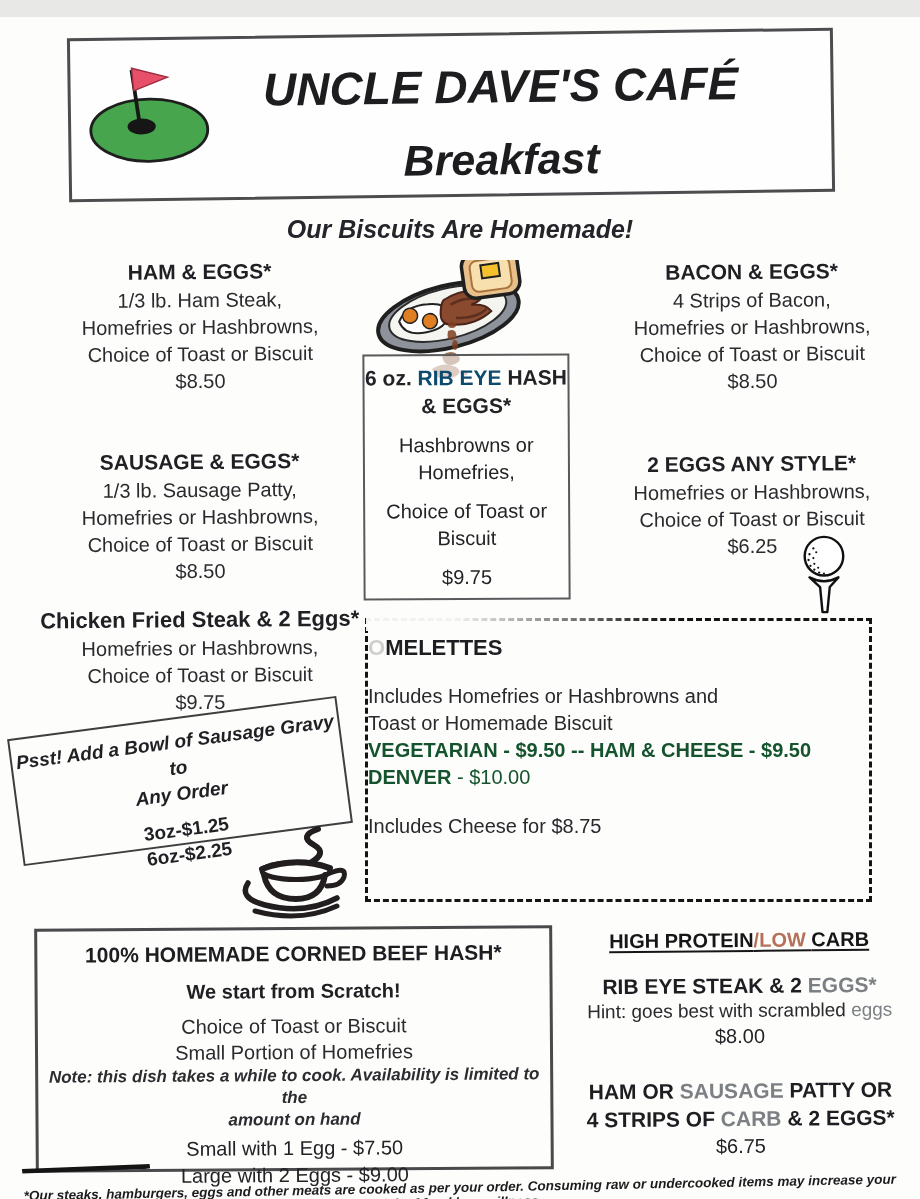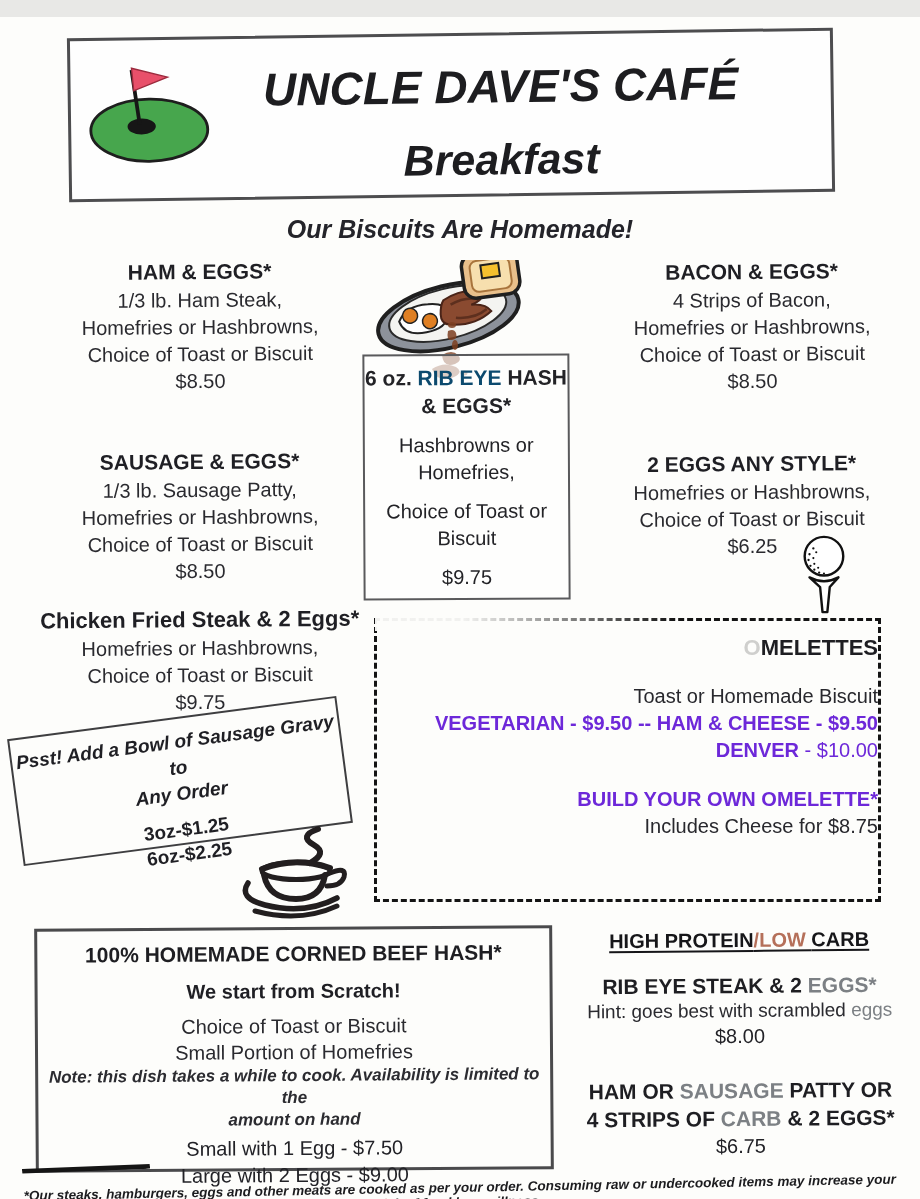--- a/index.html
+++ b/index.html
@@ -41,31 +41,31 @@
   }
   .ribeye-box .title { font-weight:bold; font-size:21px; line-height:28px; margin-top:8px; }
   .ribeye-box .line  { font-size:20px; line-height:27px; }
   .ribeye-box .gap   { height:12px; }
   .faded-word  { color:#0c4a6e; }
   .copper      { color:#b5705a; }
   
   .golf-tee { position:absolute; left:793px; top:516px; width:60px; height:82px; }
   
   .omelettes-box {
-    position:absolute; left:374px; top:601px; width:501px; height:278px;
-    border:3px dashed #141414; text-align:right;
+    position:absolute; left:365px; top:601px; width:501px; height:278px;
+    border:3px dashed #141414; text-align:left;
   }
   .omelettes-box .wash {
     position:absolute; left:-2px; top:-6px; width:300px; height:16px;
     background:linear-gradient(to right, rgba(253,253,251,0.95) 30%, rgba(253,253,251,0) 100%);
   }
   .om-title { font-weight:bold; font-size:22px; margin-top:14px; color:#1e1e22; }
   .om-title::first-letter { color:#cfcfcd; }
   .omelettes-box .line { font-size:20px; line-height:27px; color:#28282d; }
-  .omelettes-box .boldline { font-size:20px; line-height:27px; font-weight:bold; color:#6d28d9; }
+  .omelettes-box .boldline { font-size:20px; line-height:27px; font-weight:bold; color:#14532d; }
   .omelettes-box .gap { height:22px; }
   
   .gravy-box {
     position:absolute; left:14px; top:700px; width:328px; height:124px;
     border:2px solid #3e3e40; transform:rotate(-7.5deg); transform-origin:center;
     text-align:center; background:#fdfdfb;
   }
   .gravy-box .gline { font-size:19px; line-height:26px; font-weight:bold; font-style:italic; color:#1f1f24; }
   .gravy-box .gprice { font-size:19px; line-height:25px; font-weight:bold; color:#1f1f24; }
   .gravy-box .gap { height:10px; }
@@ -216,25 +216,25 @@
       <circle cx="25" cy="36" r="1.1"></circle>
         <circle cx="31" cy="42" r="1.1"></circle>
     </g>
     <path d="M16 46 q15 8 30 0 l-9 10 l-2.5 26 l-5 0 l-2.5 -26 z" fill="#fff" stroke="#111" stroke-width="2.5" stroke-linejoin="round"></path>
   </svg>
 
   <div class="omelettes-box">
     <div class="wash"></div>
     <div class="om-title">OMELETTES</div>
     <div class="gap"></div>
+    <div class="line">Includes Homefries or Hashbrowns and</div>
     <div class="line">Toast or Homemade Biscuit</div>
     <div class="boldline"><span>VEGETARIAN</span><span style="font-weight:600;"> - $9.50 -- </span><span>HAM &amp; CHEESE</span><span style="font-weight:600;"> - $9.50</span></div>
     <div class="boldline"><span>DENVER</span><span style="font-weight:400;"> - $10.00</span></div>
     <div class="gap"></div>
-    <div class="boldline">BUILD YOUR OWN OMELETTE*</div>
     <div class="line">Includes Cheese for $8.75</div>
   </div>
 
   <div class="gravy-box">
     <div class="gline" style="margin-top:10px;">Psst! Add a Bowl of Sausage Gravy to</div>
     <div class="gline">Any Order</div>
     <div class="gap"></div>
     <div class="gprice">3oz-$1.25</div>
     <div class="gprice">6oz-$2.25</div>
   </div>

